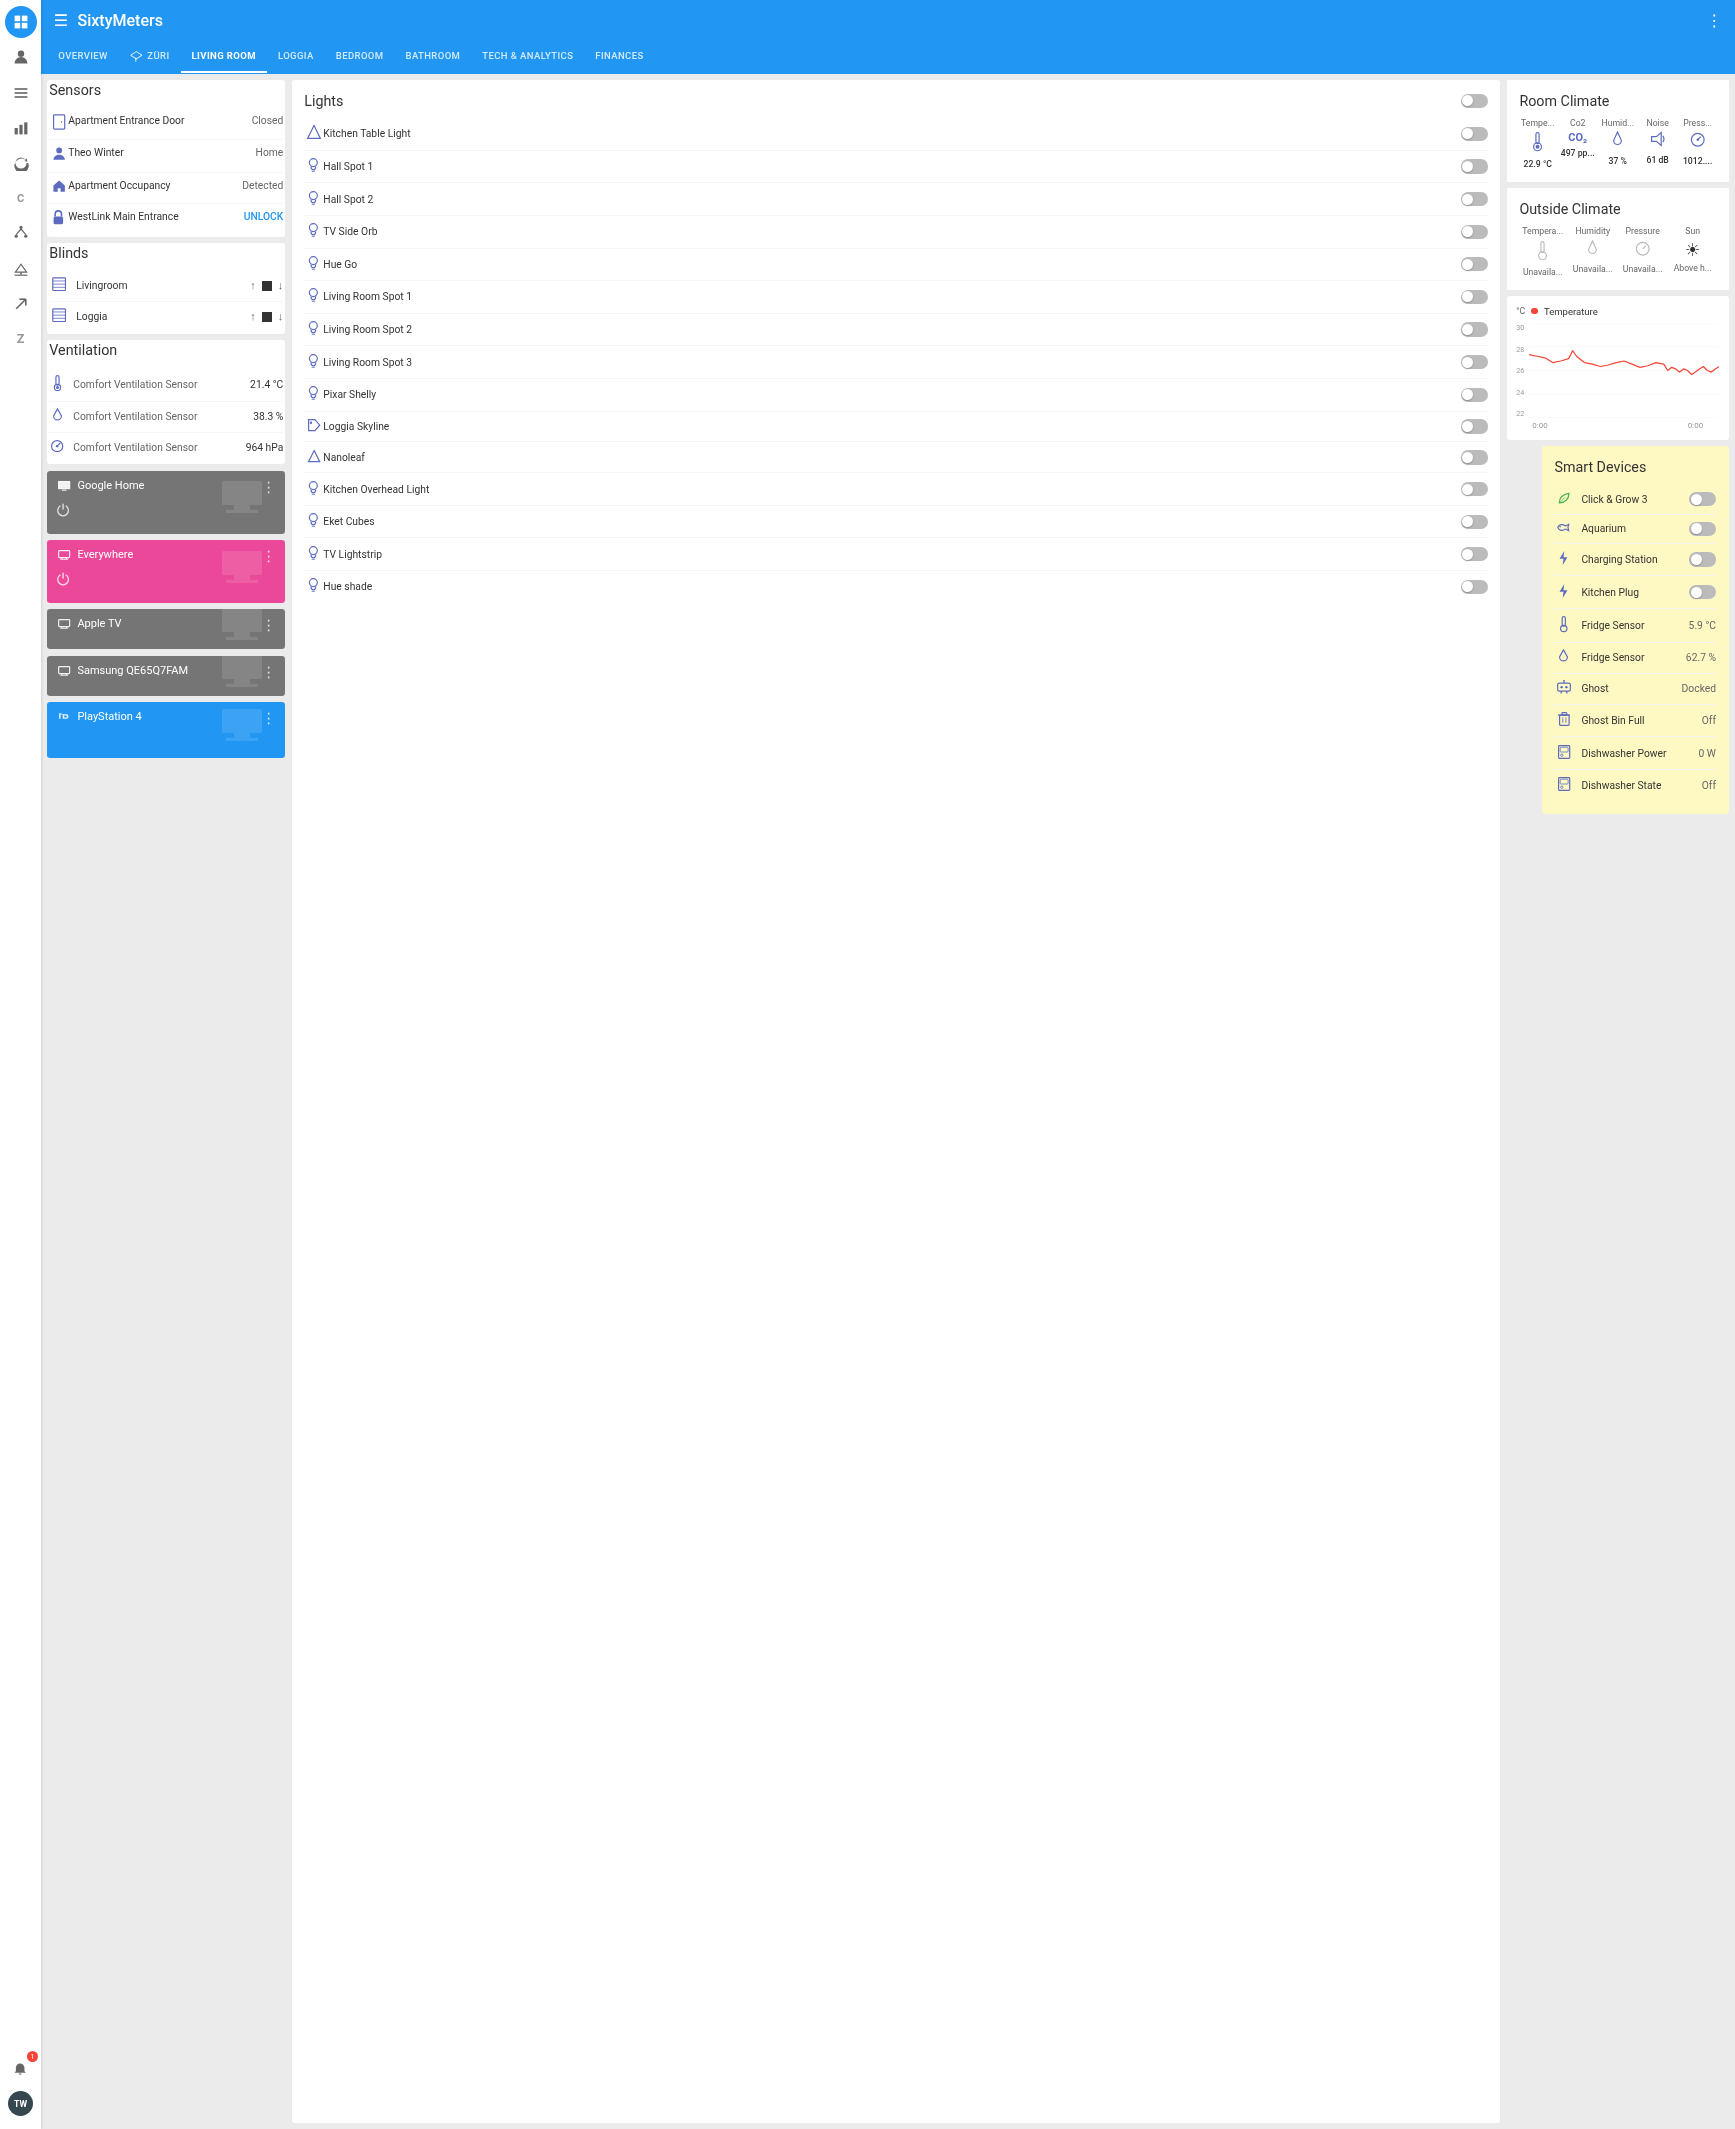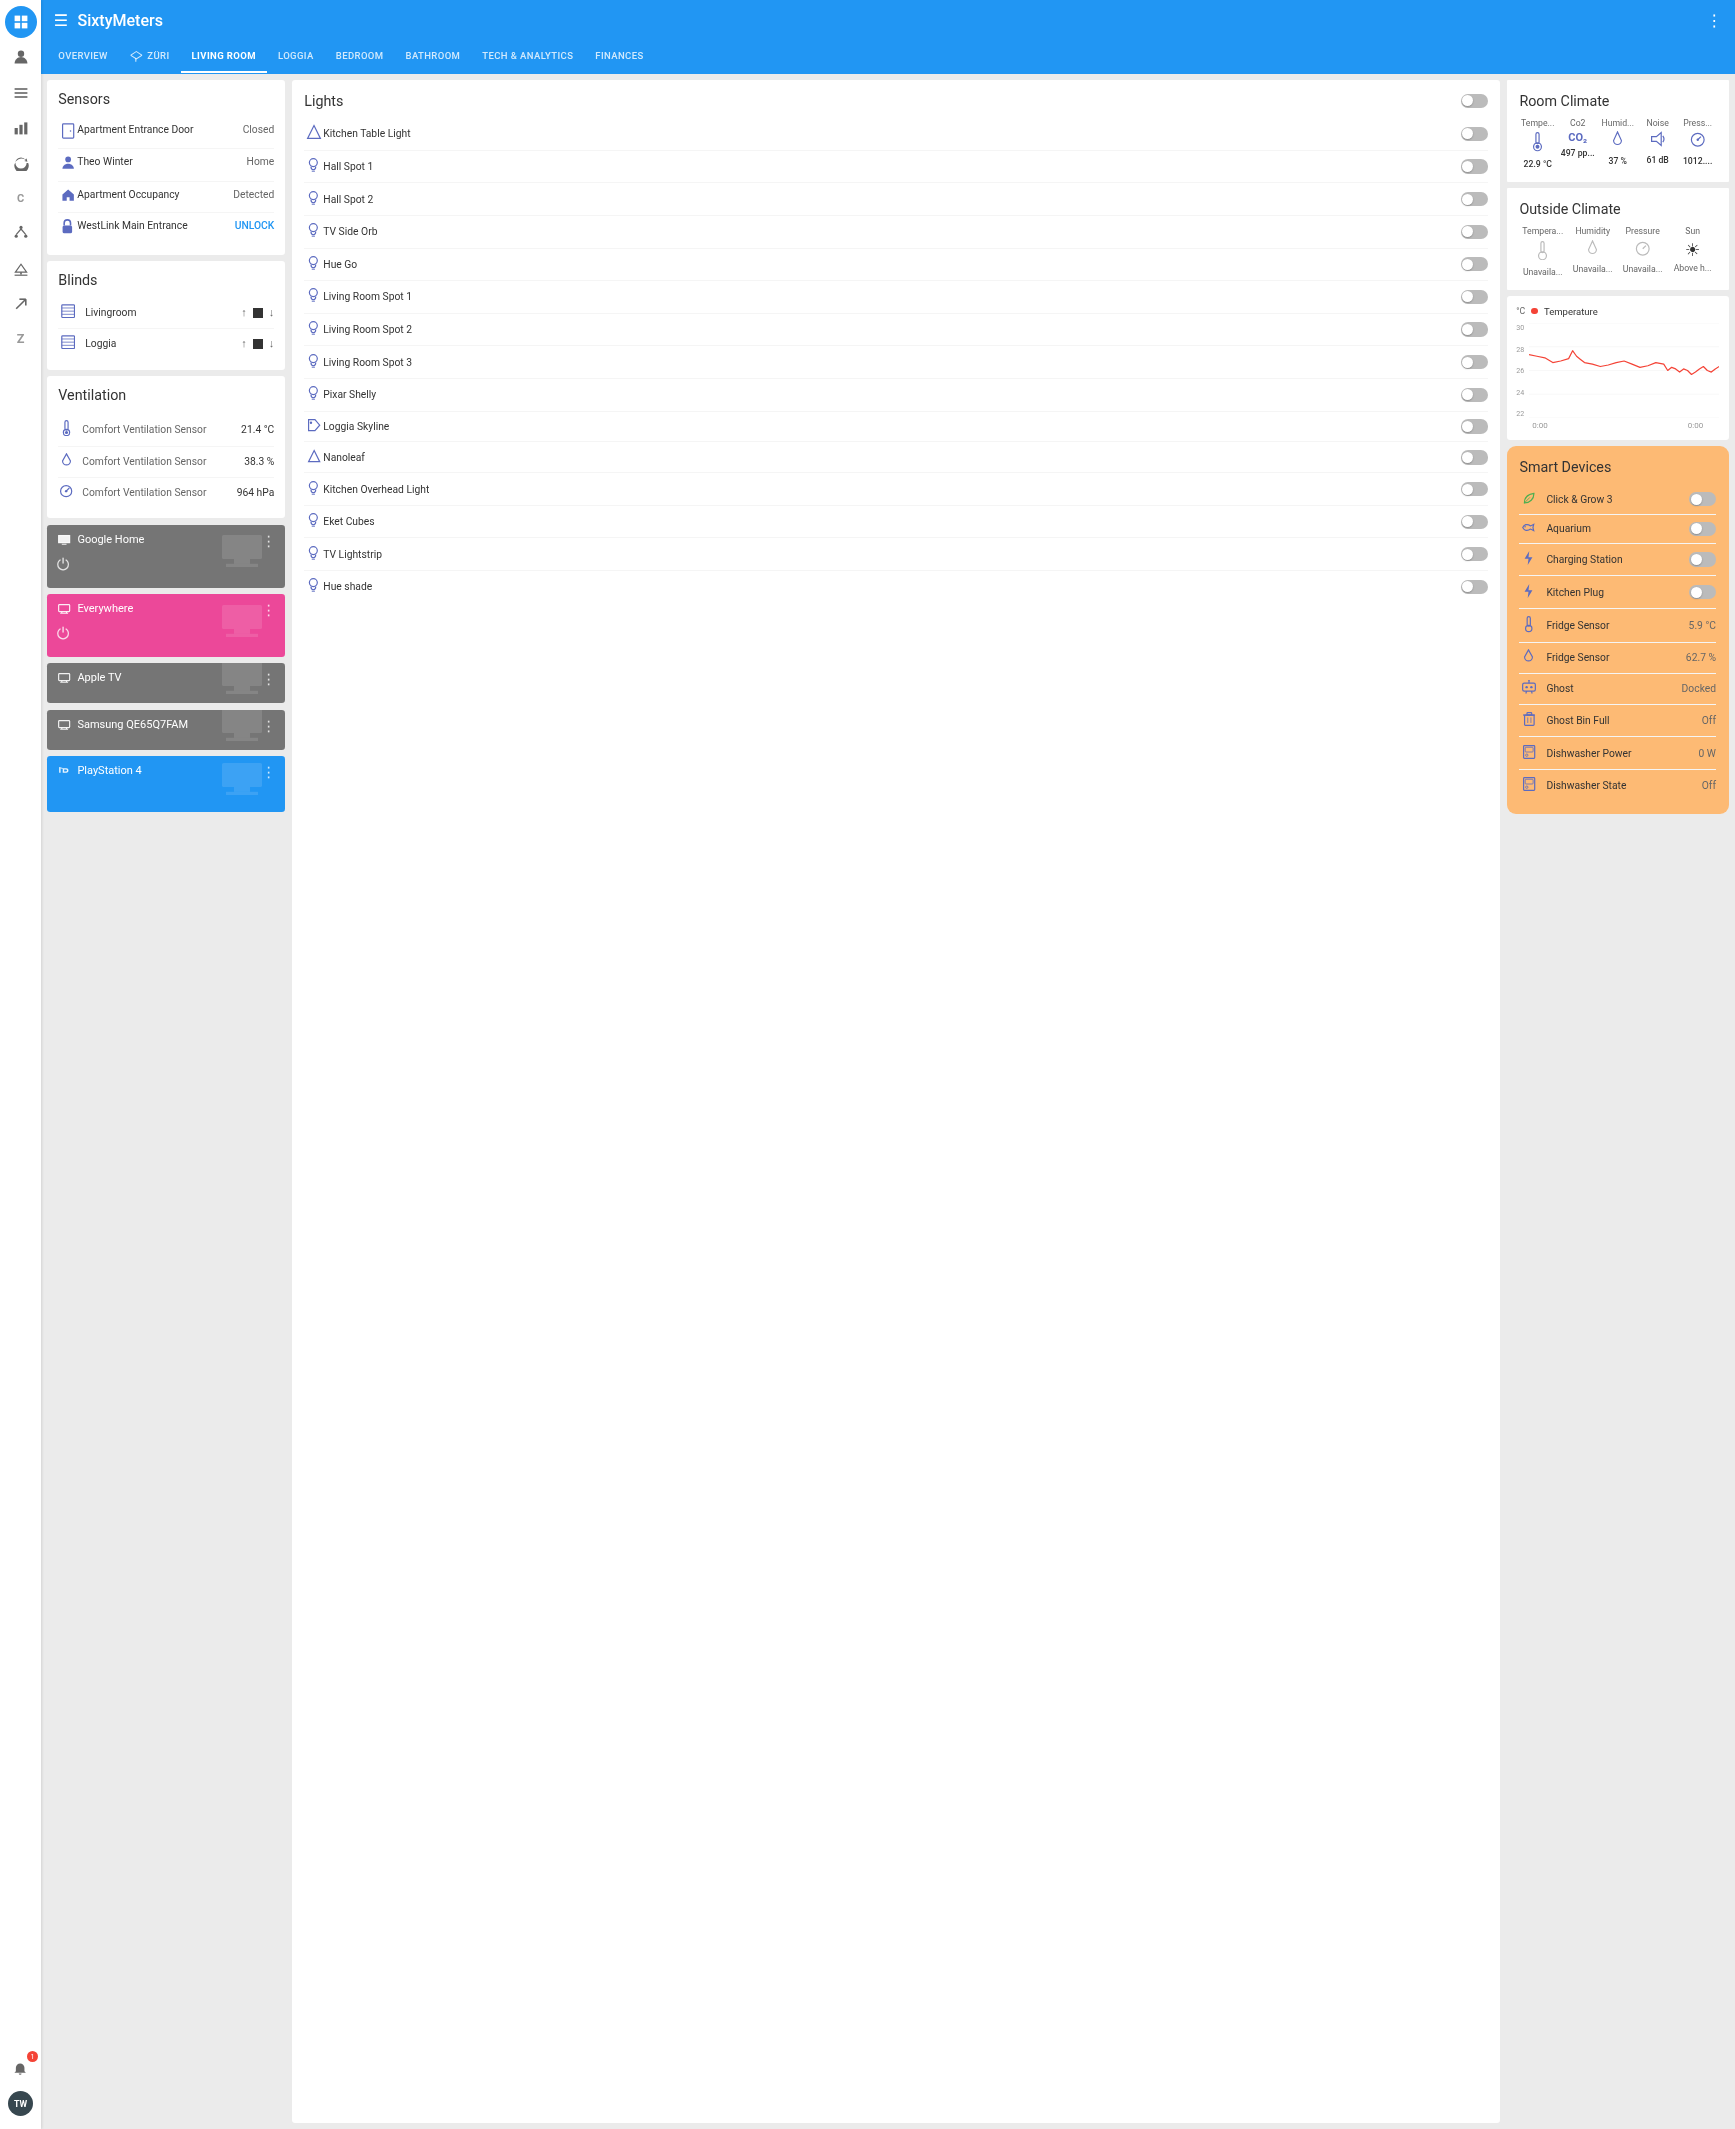--- a/index.html
+++ b/index.html
@@ -30,21 +30,21 @@
     
     .content { display: flex; flex: 1; overflow: hidden; gap: 0; background: #ebebeb; padding: 6.3px; gap: 6.3px; }
 
     
     .panel { background: #fff; border-radius: 3.2px; overflow-y: auto; }
     .panel-left { width: 238px; flex-shrink: 0; display: flex; flex-direction: column; gap: 0; }
     .panel-center { flex: 1; min-width: 0; }
     .panel-right { width: 222px; flex-shrink: 0; display: flex; flex-direction: column; gap: 6.3px; overflow-y: auto; }
 
     
-    .section-card { background: #fff; border-radius: 3.2px; padding: 11px; margin-bottom: 6.3px; }
+    .section-card { background: #fff; border-radius: 3.2px; padding: 2px; margin-bottom: 6.3px; }
     .section-title { font-size: 14.3px; font-weight: 400; margin-bottom: 9.5px; color: #333; }
 
     
     .sensor-row { display: flex; align-items: flex-start; padding: 6.3px 0; border-bottom: 0.8px solid #f5f5f5; }
     .sensor-row:last-child { border-bottom: none; }
     .sensor-icon { width: 19px; text-align: center; color: #5c6bc0; font-size: 12.7px; flex-shrink: 0; }
     .sensor-name { flex: 1; color: #333; font-size: 10.3px; }
     .sensor-value { color: #666; font-size: 10.3px; }
     .sensor-value.unlock { color: #2196F3; font-weight: 500; cursor: pointer; }
 
@@ -98,21 +98,21 @@
     .outside-value { font-size: 8.7px; color: #666; }
 
     
     .chart-card { background: #fff; border-radius: 3.2px; padding: 9.5px; }
     .chart-header { display: flex; align-items: center; gap: 6.3px; margin-bottom: 6.3px; font-size: 9.5px; }
     .chart-legend-dot { width: 6.3px; height: 6.3px; background: #f44336; border-radius: 50%; }
     .chart-y-label { color: #666; font-size: 8.7px; }
     .chart-x-labels { display: flex; justify-content: space-between; font-size: 8px; color: #999; margin-top: 3.2px; padding: 0 16px; }
 
     
-    .smart-card { background: #fdba74; border-radius: 9px; padding: 12.7px; }
+    .smart-card { background: #fef9c3; border-radius: 3px; padding: 12.7px; margin-left: 35px; }
     .smart-row { display: flex; align-items: center; padding: 6.3px 0; border-bottom: 0.8px solid #f5f5f5; gap: 8px; }
     .smart-row:last-child { border-bottom: none; }
     .smart-icon { width: 19px; text-align: center; color: #5c6bc0; font-size: 12.7px; flex-shrink: 0; }
     .smart-name { flex: 1; font-size: 10.3px; }
     .smart-value { color: #666; font-size: 10.3px; }
 
     
     svg.chart { width: 100%; height: 95px; }
 
     

